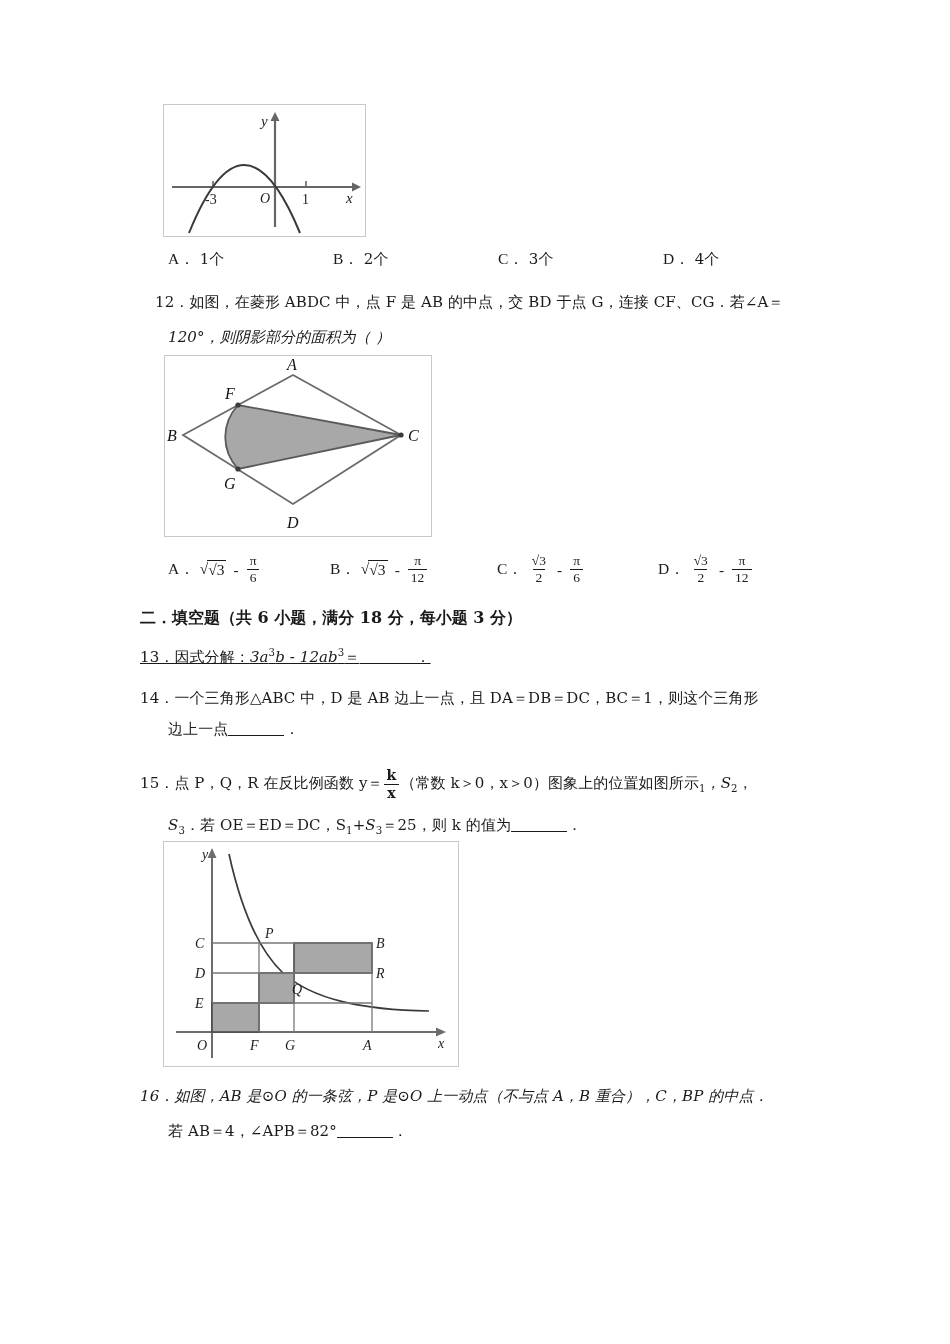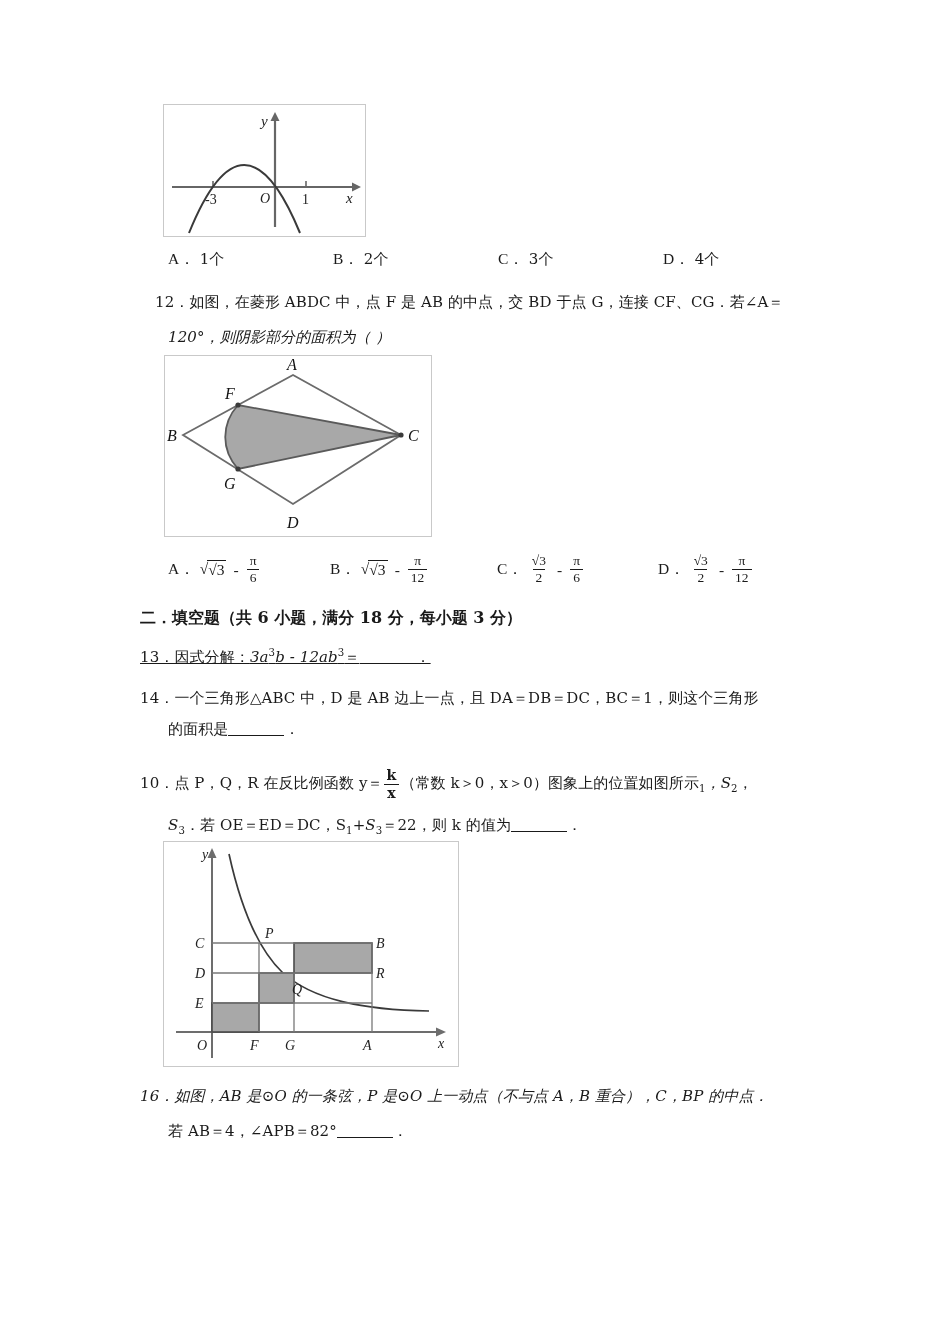--- a/index.html
+++ b/index.html
@@ -216,31 +216,31 @@
   </div>
 
   <div class="sec-head" style="left:140px; top:608px;">二．填空题（共 6 小题，满分 18 分，每小题 3 分）</div>
 
   <div class="q-line cn" style="left:140px; top:643px;text-decoration:underline;">
     <span>13．因式分解：</span><span class="it">3a</span><sup>3</sup><span class="it">b - 12ab</span><sup>3</sup><span>＝</span><span class="blank"></span><span>．</span>
   </div>
 
   <div class="q-line cn" style="left:140px; top:644px;margin-top:44px;">14．一个三角形△ABC 中，D 是 AB 边上一点，且 DA＝DB＝DC，BC＝1，则这个三角形</div>
   <div class="q-line cn" style="left:168px; top:719px;">
-    <span>的面积是</span><span class="blank"></span><span>．</span>
+    <span>边上一点</span><span class="blank"></span><span>．</span>
   </div>
 
   <div class="q-line cn" style="left:140px; top:768px;">
-    <span>10．点 P，Q，R 在反比例函数 y＝</span><span class="frac" style="font-size:14px;">
+    <span>15．点 P，Q，R 在反比例函数 y＝</span><span class="frac" style="font-size:14px;">
       <span class="num" style="font-weight:bold;">k</span>
       <span class="den" style="font-weight:bold;">x</span>
     </span><span>（常数 k＞0，x＞0）图象上的位置如图所示</span><sub>1</sub><span class="it">，S</span><sub>2</sub><span>，</span>
   </div>
   <div class="q-line cn" style="left:168px; top:815px;">
-    <span class="it">S</span><sub>3</sub><span>．若 OE＝ED＝DC，S</span><sub>1</sub><span class="it">+S</span><sub>3</sub><span>＝22，则 k 的值为</span><span class="blank"></span><span>．</span>
+    <span class="it">S</span><sub>3</sub><span>．若 OE＝ED＝DC，S</span><sub>1</sub><span class="it">+S</span><sub>3</sub><span>＝25，则 k 的值为</span><span class="blank"></span><span>．</span>
   </div>
 
   <div class="fig" style="left:163px; top:841px; width:296px; height:226px;">
     <svg width="294" height="224" viewBox="0 0 294 224">
 
       <line x1="12" y1="190" x2="272" y2="190" stroke="#6d6d6d" stroke-width="2"></line>
       <polygon points="272,185.5 282,190 272,194.5" fill="#6d6d6d"></polygon>
       <line x1="48" y1="216" x2="48" y2="16" stroke="#6d6d6d" stroke-width="2"></line>
       <polygon points="43.5,16 48,6 52.5,16" fill="#6d6d6d"></polygon>
 

